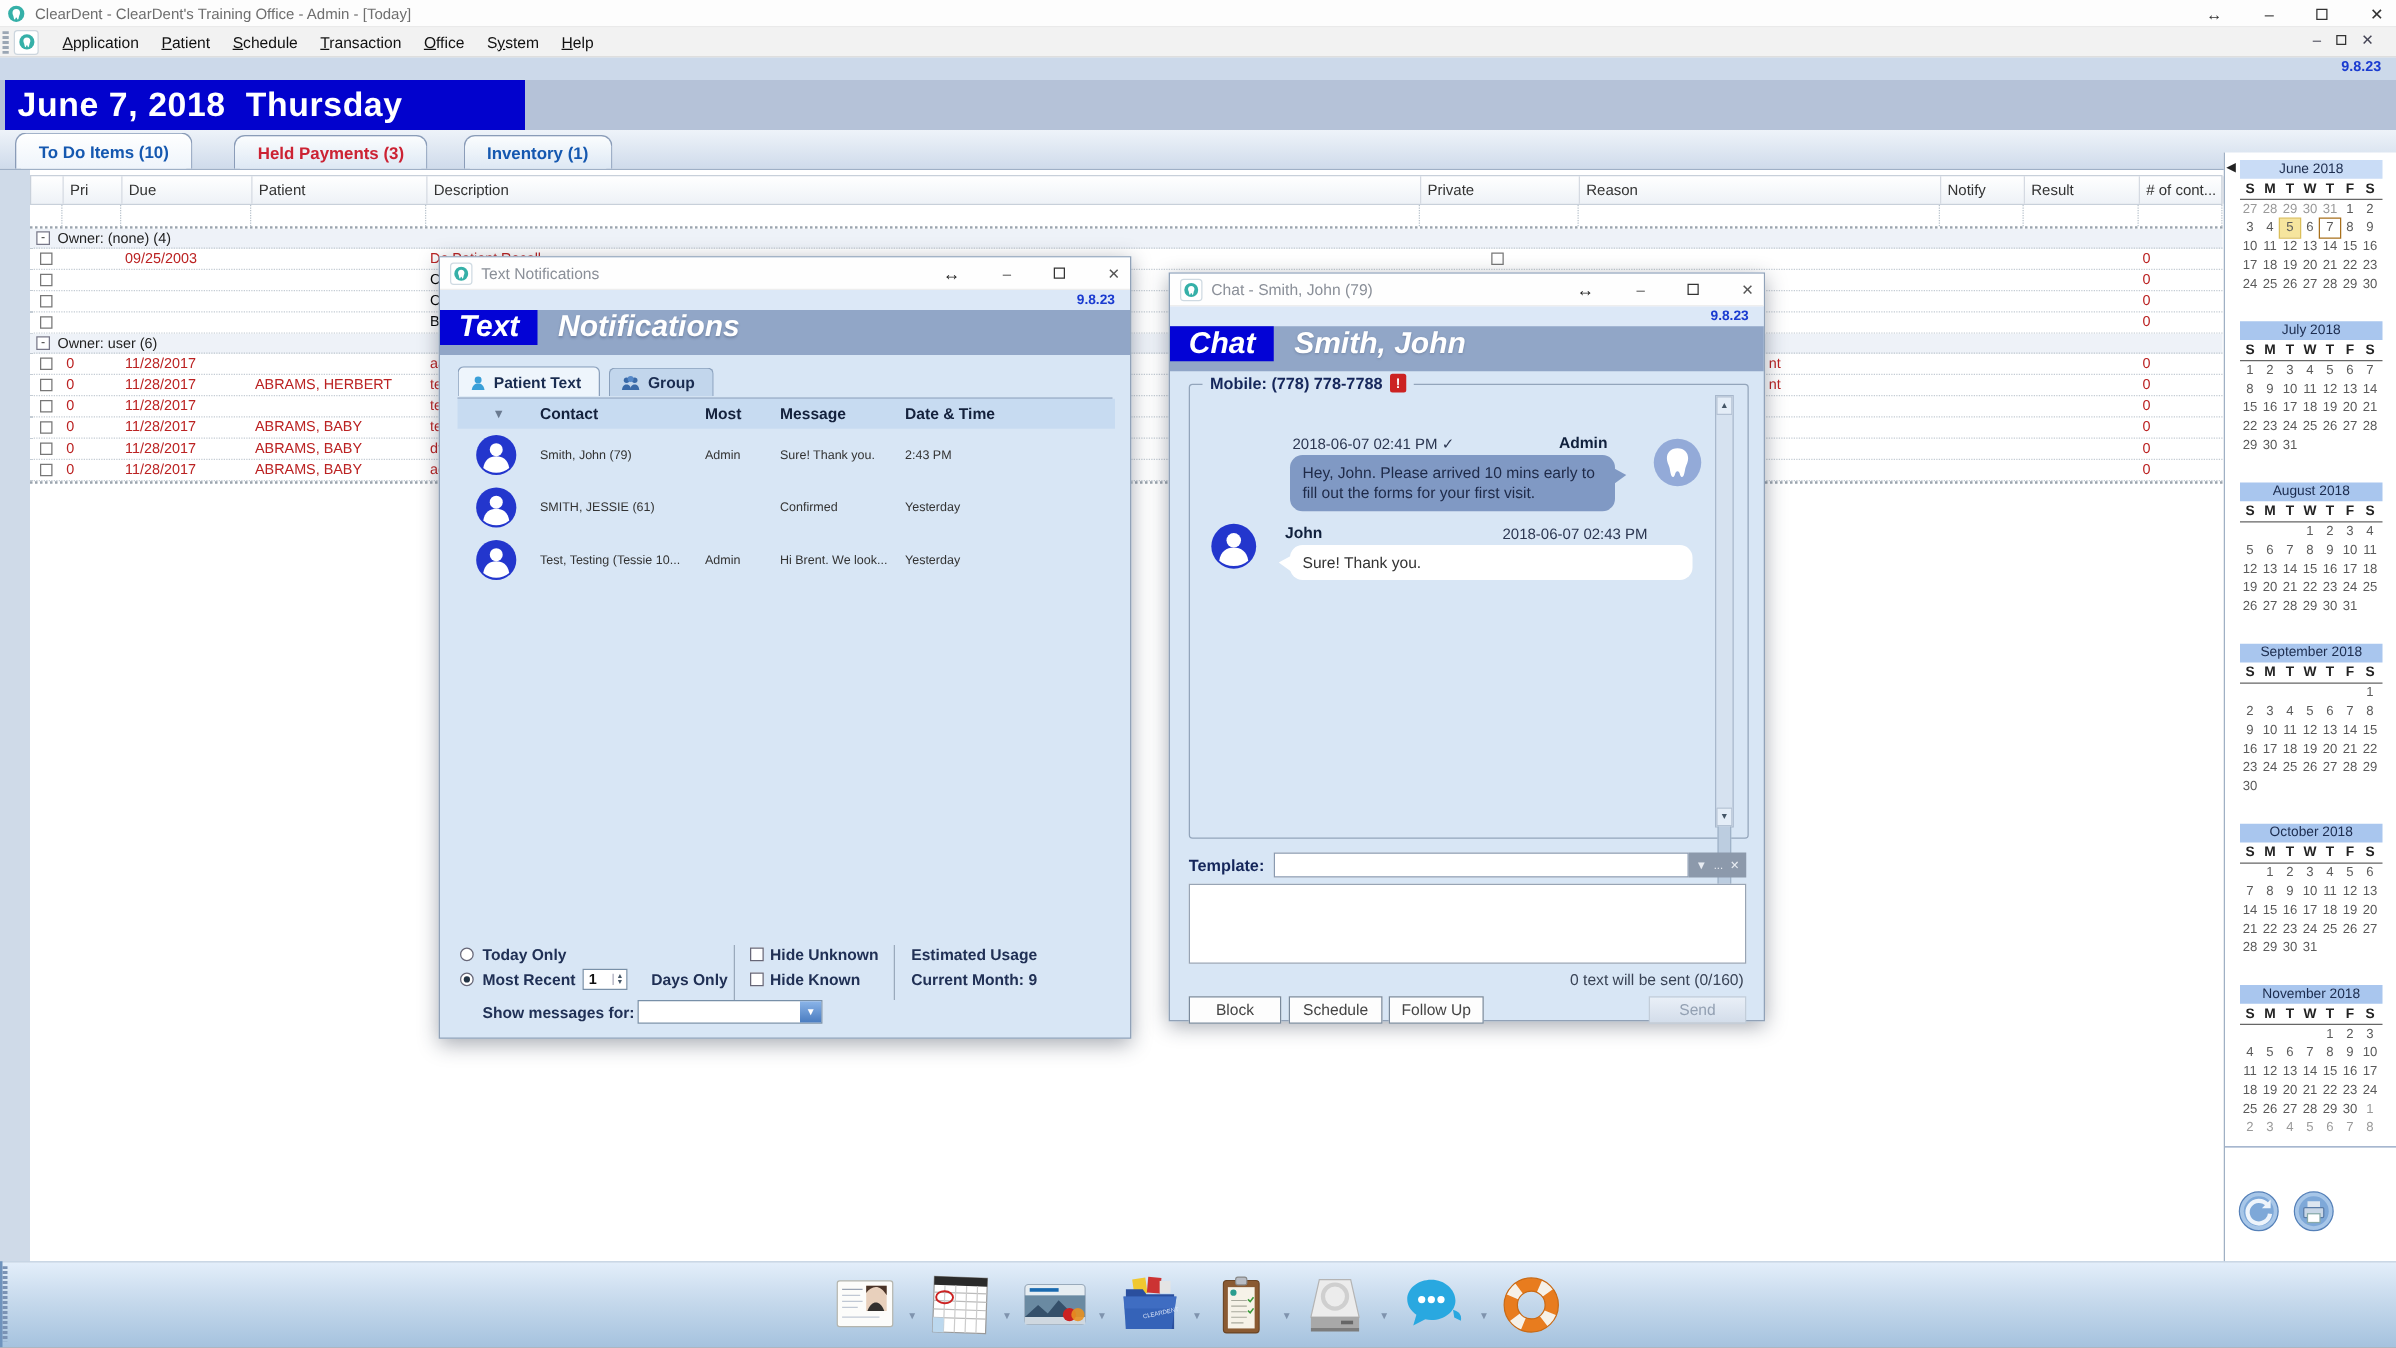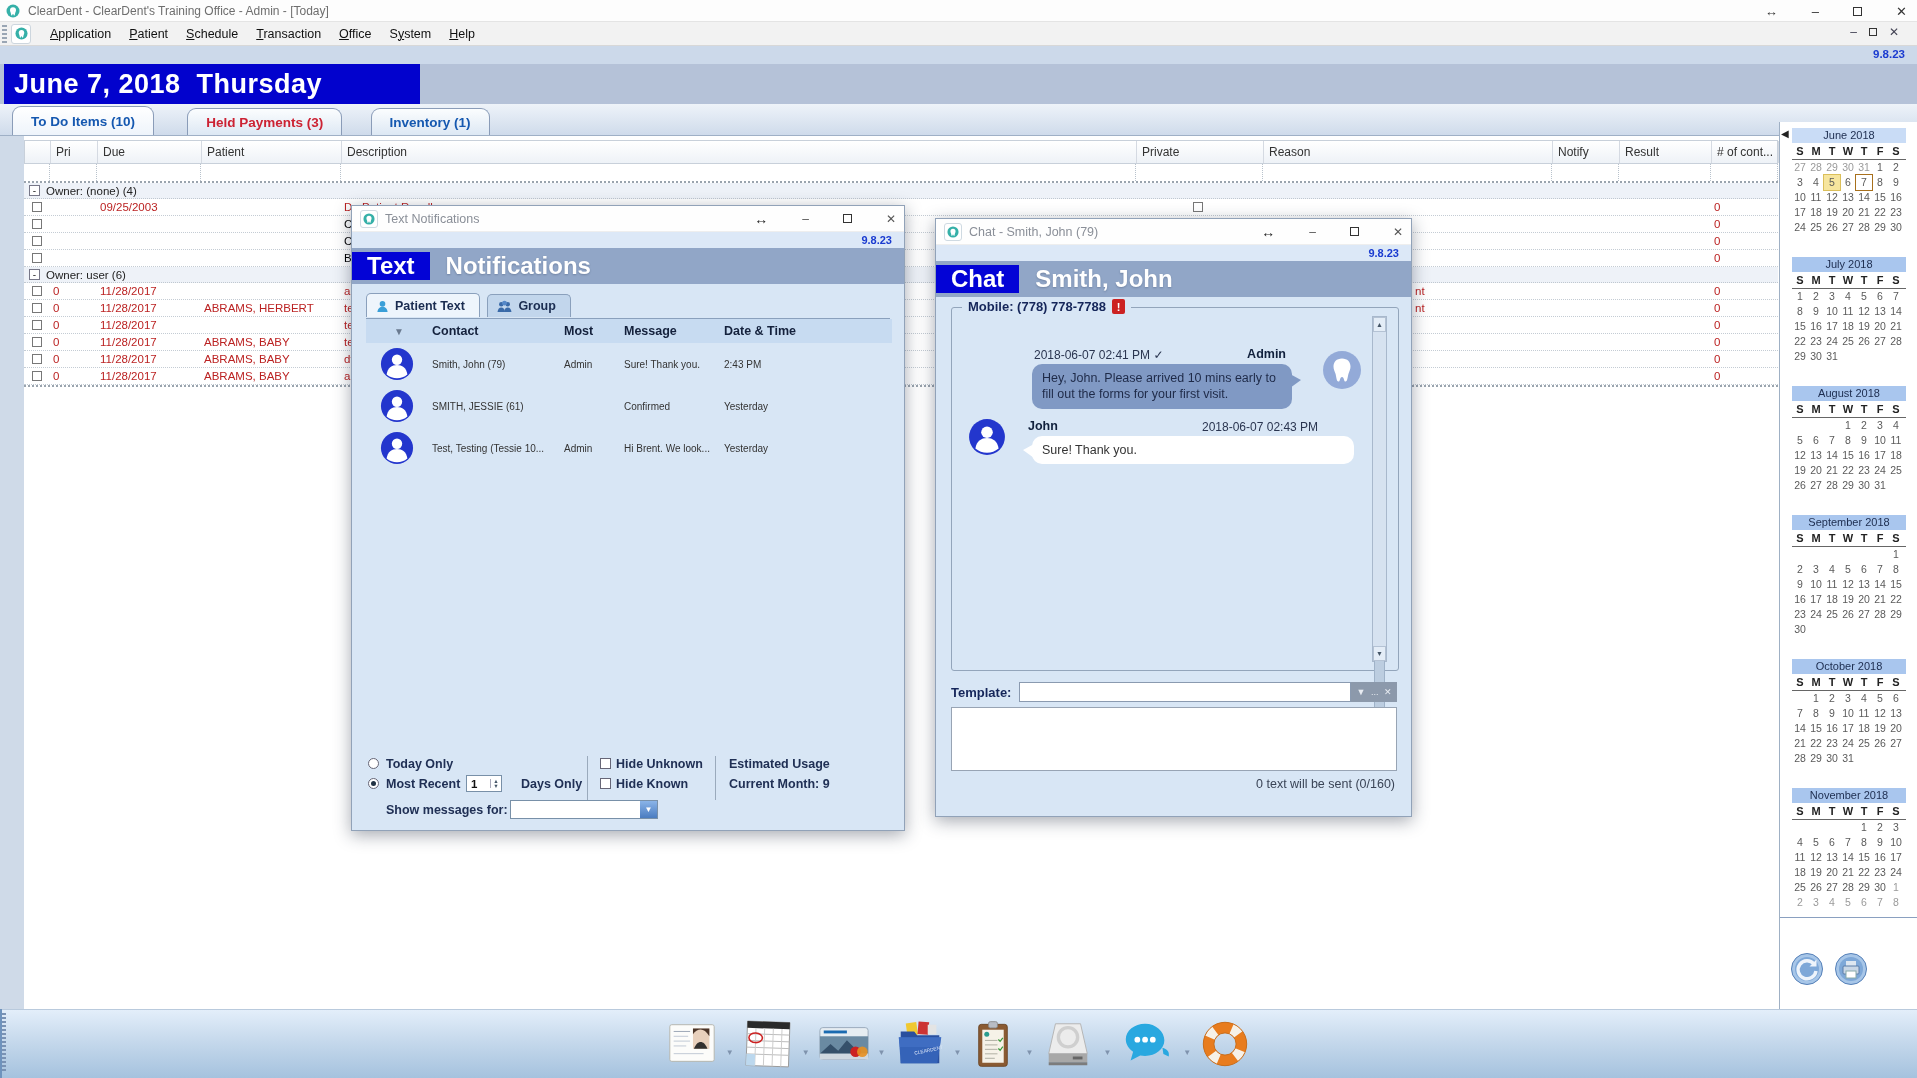--- a/index.html
+++ b/index.html
@@ -69,21 +69,21 @@
   
   .dialog { position:absolute; background:#d8e6f5; border:1px solid #91a2b8; box-shadow:0 4px 16px rgba(30,40,60,.4); }
   .dlg-titlebar { position:relative; height:26px; background:#fefefe; display:flex; align-items:center;
     padding:0 8px; font-size:12.5px; color:#8a8f98; border-bottom:1px solid #eee; }
   .dlg-icon { width:18px; height:18px; border:1px solid #cfdae2; border-radius:3px; display:inline-flex;
     align-items:center; justify-content:center; margin-right:7px; background:#fff; }
   .resize-arrow { margin-left:auto; color:#222; font-size:14px; }
   .tb-btn { color:#555; font-size:12px; margin-left:34px; display:inline-flex; align-items:center; }
   .dlg-version { height:16px; background:#dce8f7; text-align:right; padding-right:12px;
     font-size:11px; font-weight:bold; color:#1a3bd0; line-height:16px; }
-  .dlg-banner { height:36px; background:#91a6c7; display:flex; align-items:center; }
+  .dlg-banner { height:36px; background:#91a6c7; display:flex; align-items:flex-start;font-style:italic; }
   .dlg-banner .bbox { background:#0303d6; color:#fff; font-weight:bold; font-size:24px;
     display:flex; align-items:center; padding:0 15px; }
   .dlg-banner .brest { color:#fff; font-weight:bold; font-size:24px; display:flex; align-items:center;
     margin-left:16px; text-shadow:0 1px 2px rgba(20,30,60,.25); }
 
   
   .dialog.notif { left:351px; top:205px; width:554px; height:626px; }
   .ntabs { position:absolute; left:14px; top:86px; right:14px; height:27px; border-bottom:1px solid #8aa0bc; }
   .ntab { display:inline-flex; align-items:center; gap:6px; border:1px solid #8aa0bc; border-bottom:none;
     border-radius:5px 5px 0 0; padding:4px 14px 4px 9px; font-weight:bold; font-size:12.5px; color:#1a2c50;
@@ -964,20 +964,26 @@
       <span class="tpl-lbl">Template:</span>
       <span class="tpl-input"></span>
       <span class="tpl-btns">
         <span>▼</span>
         <span>...</span>
         <span>✕</span>
       </span>
     </div>
     <div class="chat-textarea"></div>
     <span class="chat-counter">0 text will be sent (0/160)</span>
+    <div class="chat-btnrow">
+      <span class="btn block">Block</span>
+      <span class="btn sched">Schedule</span>
+      <span class="btn follow">Follow Up</span>
+      <span class="btn send">Send</span>
+    </div>
   </div>
 
   <div class="dock">
     <span class="dock-icon">
         <svg width="54" height="54" viewBox="0 0 56 56">
           <g trans="" form="rotate(-4 28 28)">
             <rect x="5" y="8" width="46" height="38" rx="2" fill="#fcfcfa" stroke="#b5b5ad"></rect>
             <line x1="9" y1="15" x2="26" y2="15" stroke="#9aa4b4"></line>
             <line x1="9" y1="20" x2="24" y2="20" stroke="#c0c8d4"></line>
             <line x1="9" y1="25" x2="26" y2="25" stroke="#c0c8d4"></line>

